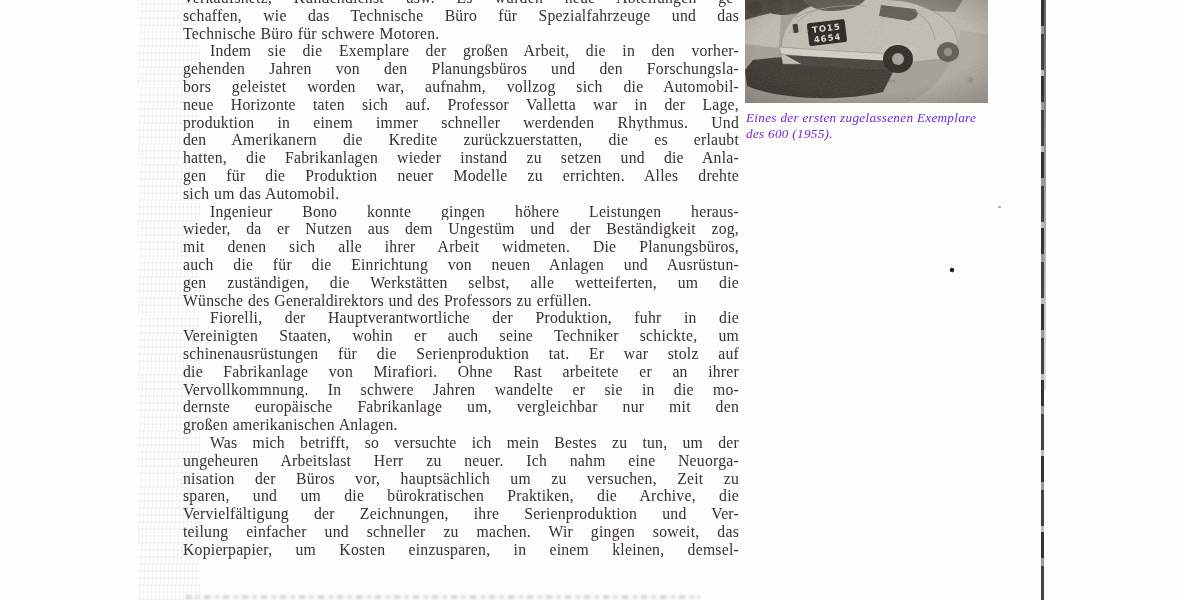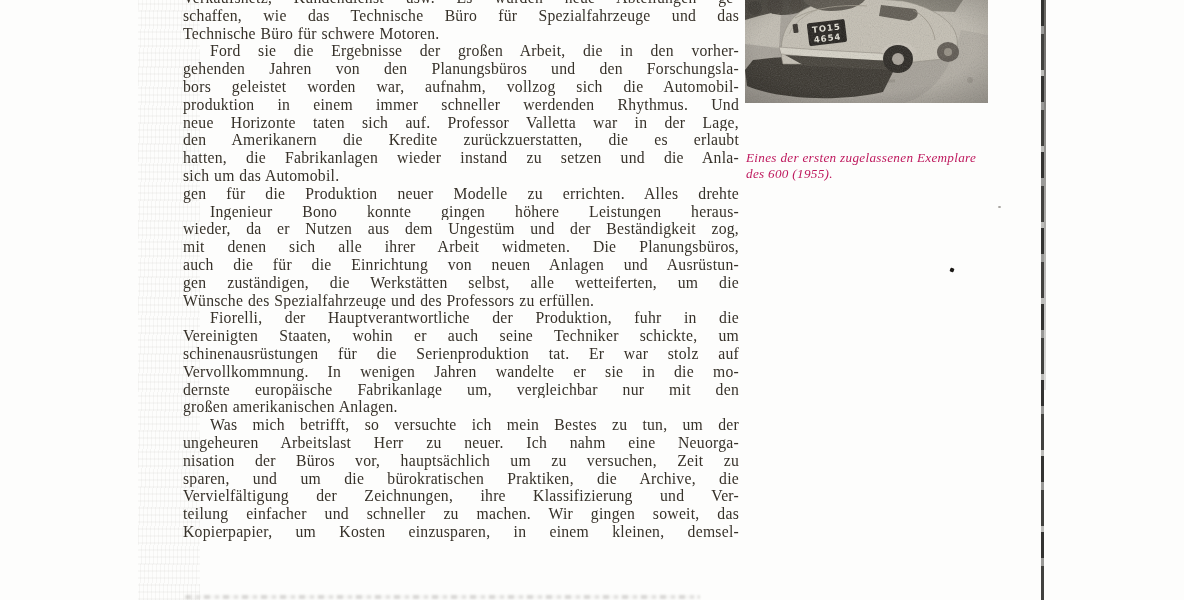--- a/index.html
+++ b/index.html
@@ -26,23 +26,22 @@
   
   .photo {
     position:absolute; left:745px; top:0; width:243px; height:103px;
     overflow:hidden; background:#a7a299;
   }
   .photo svg { display:block; width:100%; height:100%; }
 
   .caption {
     position:absolute; left:746px; top:110px; width:260px;
     font-style:italic; font-size:13.2px; line-height:15.5px;
-    letter-spacing:0.3px; color:#be185d;
+    letter-spacing:0.3px; color:#6d28d9;
     filter: blur(0.25px);
-    margin-top: 40px;
   }
   .caption span { display:block; }
 
   
   .spine-line {
     position:absolute; left:1041px; top:0; width:3px; height:600px;
     background:
       repeating-linear-gradient(180deg,
         rgba(40,40,38,0.95) 0 26px, rgba(70,70,66,0.55) 26px 34px,
         rgba(45,45,42,0.9) 34px 70px, rgba(90,90,85,0.4) 70px 76px);
@@ -80,46 +79,47 @@
 <body>
 
 <div class="canvas">
 
   <div class="noise-band"></div>
 
   <div class="text-col">
       <div class="ln">Verkaufsnetz, Kundendienst usw. Es wurden neue Abteilungen ge-</div>
       <div class="ln">schaffen, wie das Technische Büro für Spezialfahrzeuge und das</div>
       <div class="ln last">Technische Büro für schwere Motoren.</div>
-      <div class="ln indent">Ford sie die Ergebnisse der großen Arbeit, die in den vorher-</div>
+      <div class="ln indent">Indem sie die Exemplare der großen Arbeit, die in den vorher-</div>
       <div class="ln">gehenden Jahren von den Planungsbüros und den Forschungsla-</div>
       <div class="ln">bors geleistet worden war, aufnahm, vollzog sich die Automobil-</div>
+      <div class="ln">neue Horizonte taten sich auf. Professor Valletta war in der Lage,</div>
       <div class="ln">produktion in einem immer schneller werdenden Rhythmus. Und</div>
-      <div class="ln">neue Horizonte taten sich auf. Professor Valletta war in der Lage,</div>
       <div class="ln">den Amerikanern die Kredite zurückzuerstatten, die es erlaubt</div>
       <div class="ln">hatten, die Fabrikanlagen wieder instand zu setzen und die Anla-</div>
+      <div class="ln">gen für die Produktion neuer Modelle zu errichten. Alles drehte</div>
       <div class="ln last">sich um das Automobil.</div>
-      <div class="ln">gen für die Produktion neuer Modelle zu errichten. Alles drehte</div>
       <div class="ln indent">Ingenieur Bono konnte gingen höhere Leistungen heraus-</div>
       <div class="ln">wieder, da er Nutzen aus dem Ungestüm und der Beständigkeit zog,</div>
       <div class="ln">mit denen sich alle ihrer Arbeit widmeten. Die Planungsbüros,</div>
       <div class="ln">auch die für die Einrichtung von neuen Anlagen und Ausrüstun-</div>
       <div class="ln">gen zuständigen, die Werkstätten selbst, alle wetteiferten, um die</div>
-      <div class="ln last">Wünsche des Spezialfahrzeuge und des Professors zu erfüllen.</div>
+      <div class="ln last">Wünsche des Generaldirektors und des Professors zu erfüllen.</div>
       <div class="ln indent">Fiorelli, der Hauptverantwortliche der Produktion, fuhr in die</div>
       <div class="ln">Vereinigten Staaten, wohin er auch seine Techniker schickte, um</div>
       <div class="ln">schinenausrüstungen für die Serienproduktion tat. Er war stolz auf</div>
-      <div class="ln">Vervollkommnung. In wenigen Jahren wandelte er sie in die mo-</div>
+      <div class="ln">die Fabrikanlage von Mirafiori. Ohne Rast arbeitete er an ihrer</div>
+      <div class="ln">Vervollkommnung. In schwere Jahren wandelte er sie in die mo-</div>
       <div class="ln">dernste europäische Fabrikanlage um, vergleichbar nur mit den</div>
       <div class="ln last">großen amerikanischen Anlagen.</div>
       <div class="ln indent">Was mich betrifft, so versuchte ich mein Bestes zu tun, um der</div>
       <div class="ln">ungeheuren Arbeitslast Herr zu neuer. Ich nahm eine Neuorga-</div>
       <div class="ln">nisation der Büros vor, hauptsächlich um zu versuchen, Zeit zu</div>
       <div class="ln">sparen, und um die bürokratischen Praktiken, die Archive, die</div>
-      <div class="ln">Vervielfältigung der Zeichnungen, ihre Klassifizierung und Ver-</div>
+      <div class="ln">Vervielfältigung der Zeichnungen, ihre Serienproduktion und Ver-</div>
       <div class="ln">teilung einfacher und schneller zu machen. Wir gingen soweit, das</div>
       <div class="ln">Kopierpapier, um Kosten einzusparen, in einem kleinen, demsel-</div>
     </div>
 
   <div class="cutoff-bottom"></div>
 
   <figure class="photo" style="margin:0">
     <svg viewBox="0 0 243 103" preserveAspectRatio="none">
       <defs>
         <filter id="noiseF" x="0" y="0" width="100%" height="100%">

